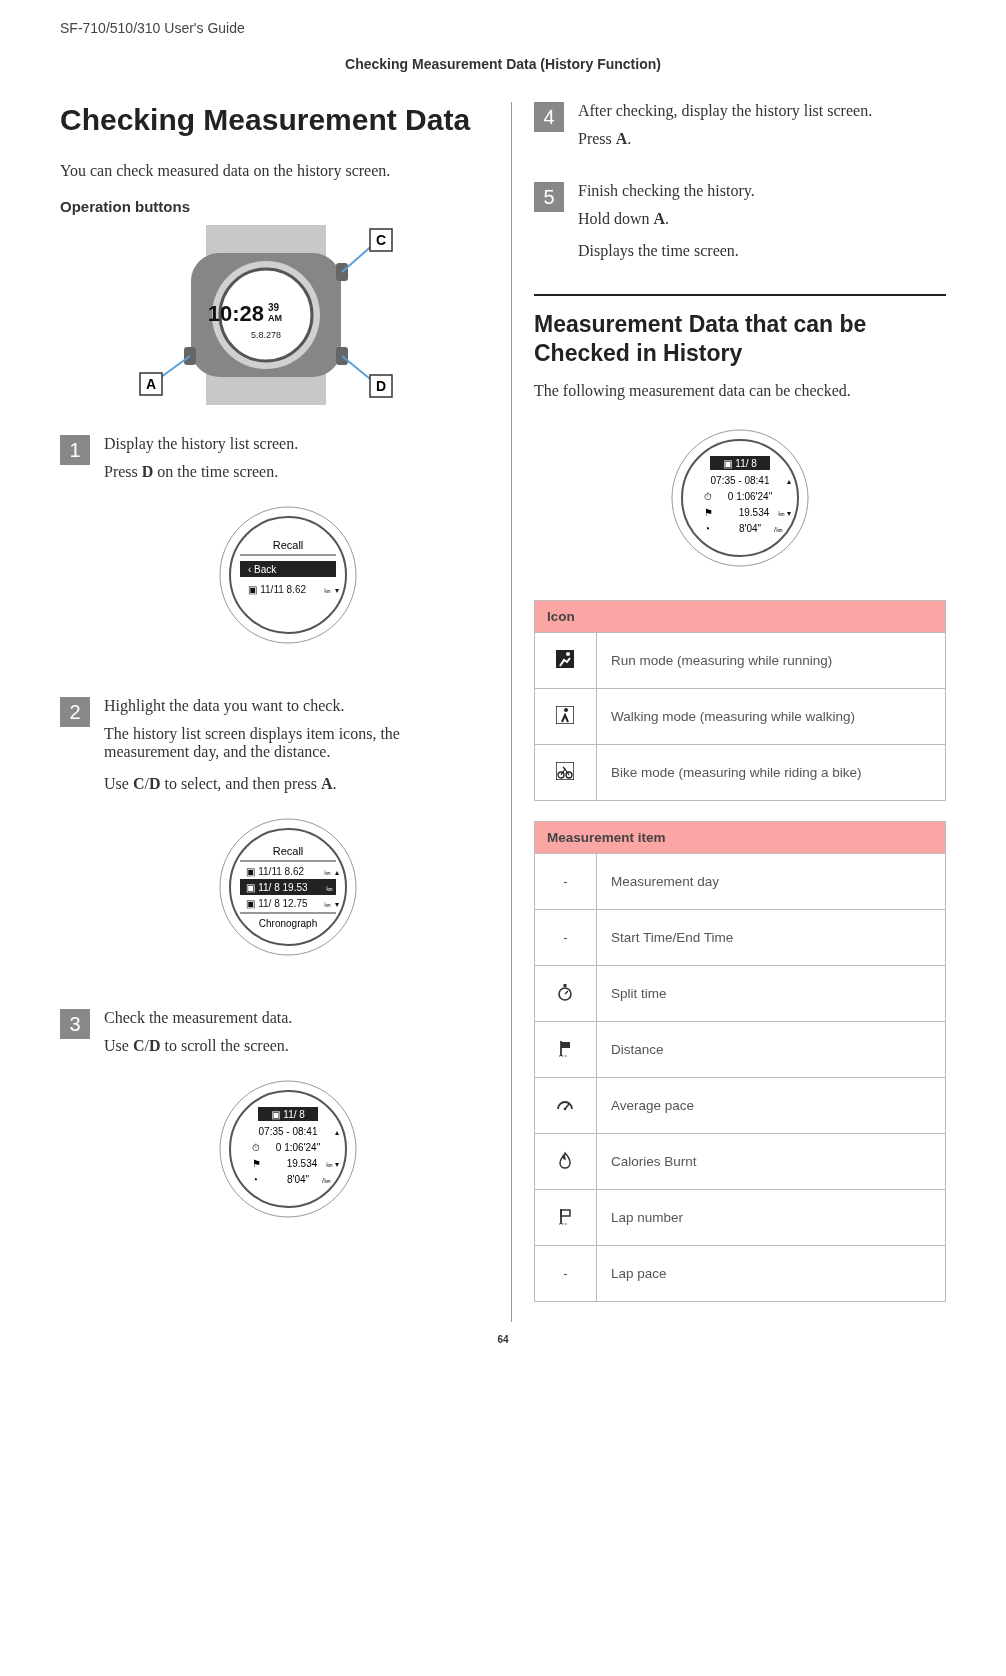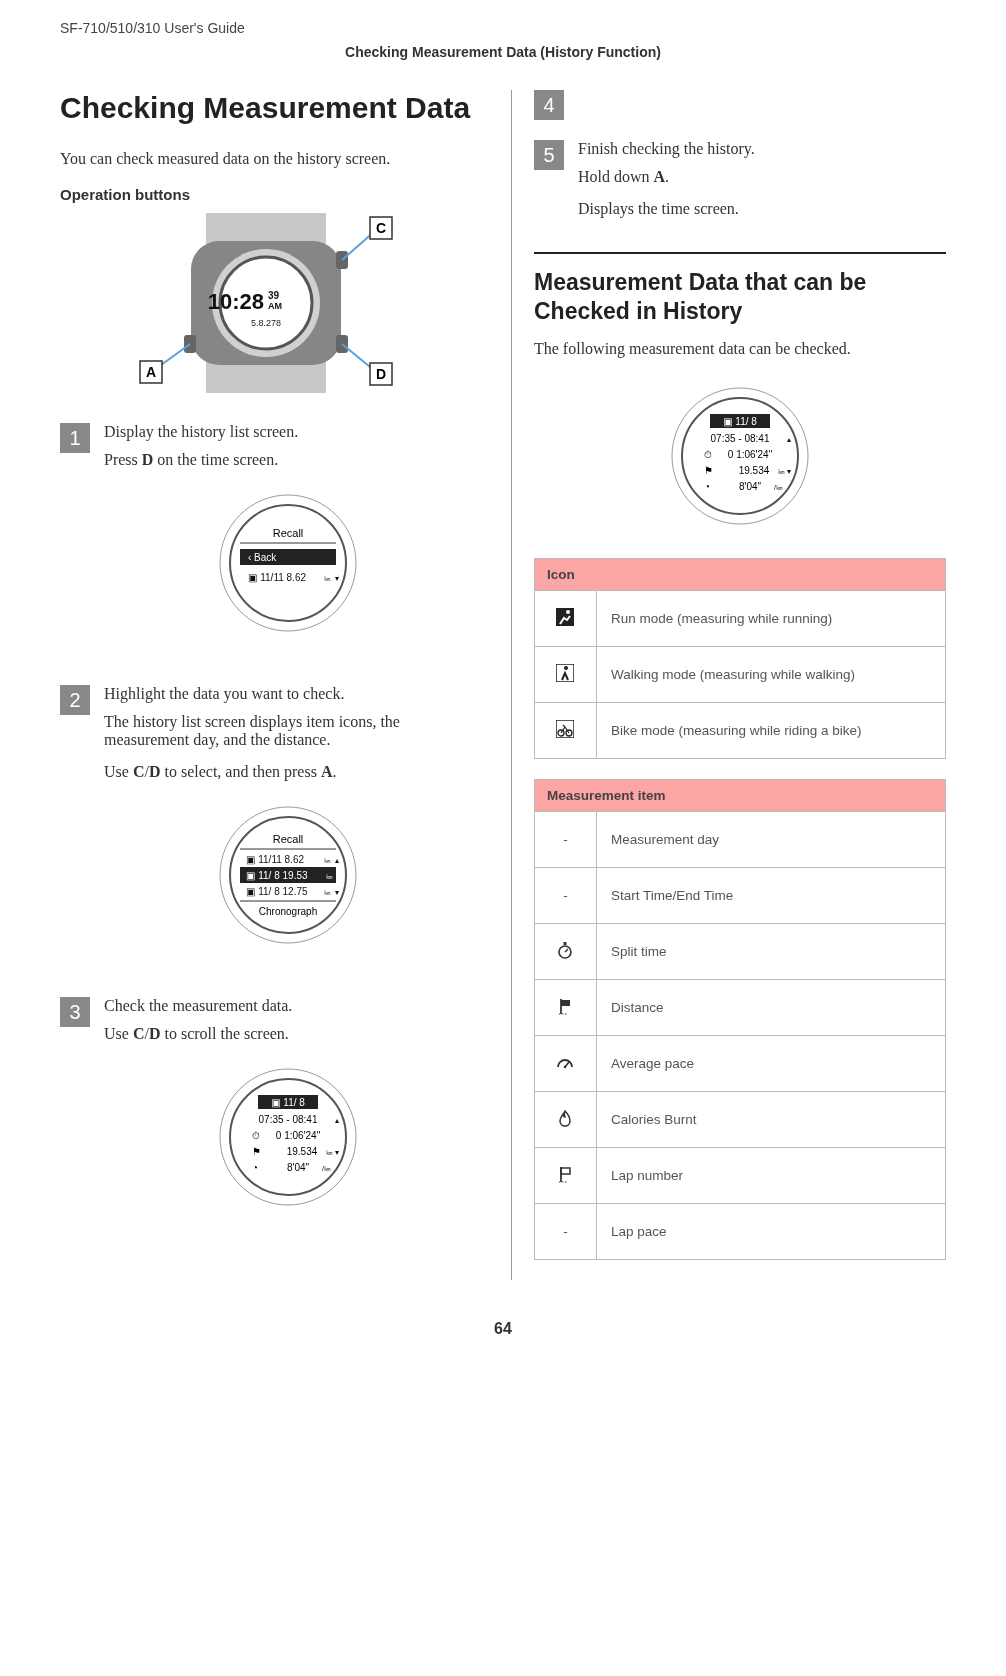--- a/index.html
+++ b/index.html
@@ -12,21 +12,21 @@
       background: #fff;
       color: #333;
       width: 1006px;
       margin: 0 auto;
       padding: 20px 60px 40px 60px;
     }
     .header-bar {
       font-family: Arial, Helvetica, sans-serif;
       font-size: 14px;
       color: #444;
-      margin-bottom: 8px;
+      margin-bottom: 20px;
     }
     .subheader {
       font-family: Arial, Helvetica, sans-serif;
       font-weight: bold;
       font-size: 14px;
       text-align: center;
       color: #333;
       margin-bottom: 30px;
     }
     .columns {
@@ -152,22 +152,22 @@
     }
     .icon-box {
       display: inline-flex;
       align-items: center;
       justify-content: center;
     }
     .page-num {
       text-align: center;
       font-family: Arial, Helvetica, sans-serif;
       font-weight: bold;
-      font-size: 16px;
-      margin-top: 40px;
+      font-size: 10px;
+      margin-top: 12px;
       color: #333;
     }
   </style>
 </head>
 <body>
 
 <div class="header-bar">SF-710/510/310     User's Guide</div>
 <div class="subheader">Checking Measurement Data (History Function)</div>
 
 <div class="columns">
@@ -282,20 +282,24 @@
         </div>
       </div>
     </div>
 
   </div>
 
   <div class="col-right">
 
     <div class="step">
       <div class="step-num">4</div>
+      <div class="step-body">
+        <p class="step-title">After checking, display the history list screen.</p>
+        <p class="step-sub">Press <span class="bold-letter">A</span>.</p>
+      </div>
     </div>
 
     <div class="step">
       <div class="step-num">5</div>
       <div class="step-body">
         <p class="step-title">Finish checking the history.</p>
         <p class="step-sub">Hold down <span class="bold-letter">A</span>.</p>
         <p class="step-sub">Displays the time screen.</p>
       </div>
     </div>

